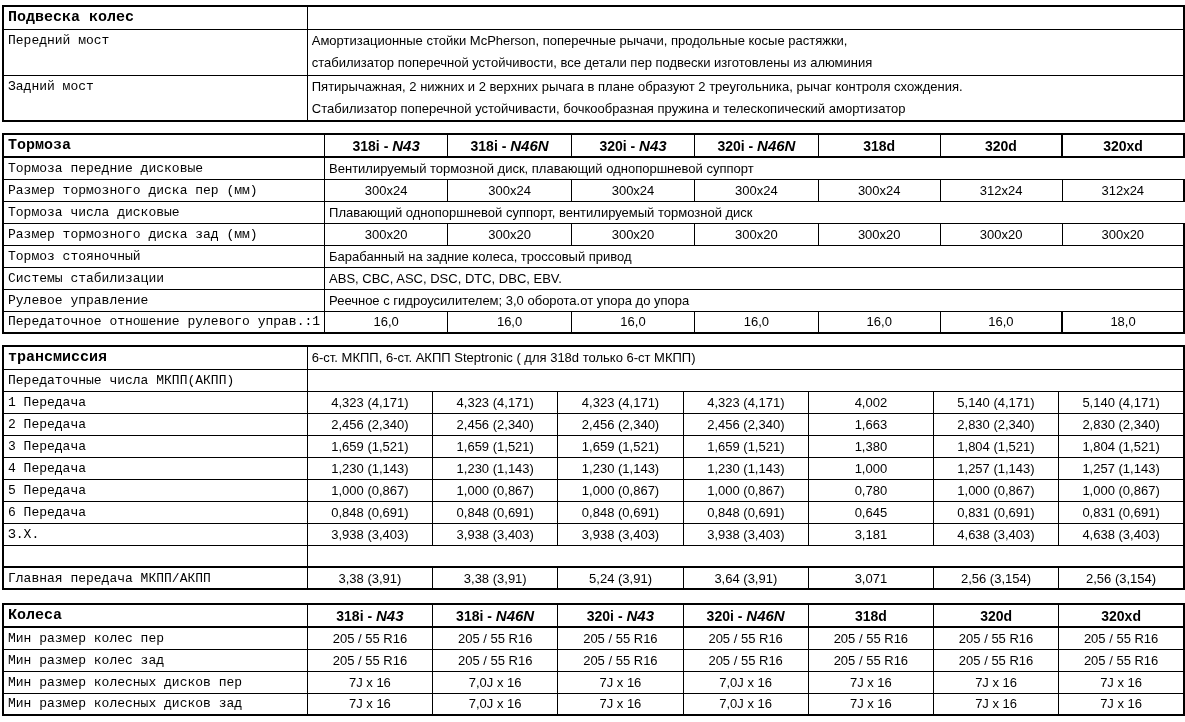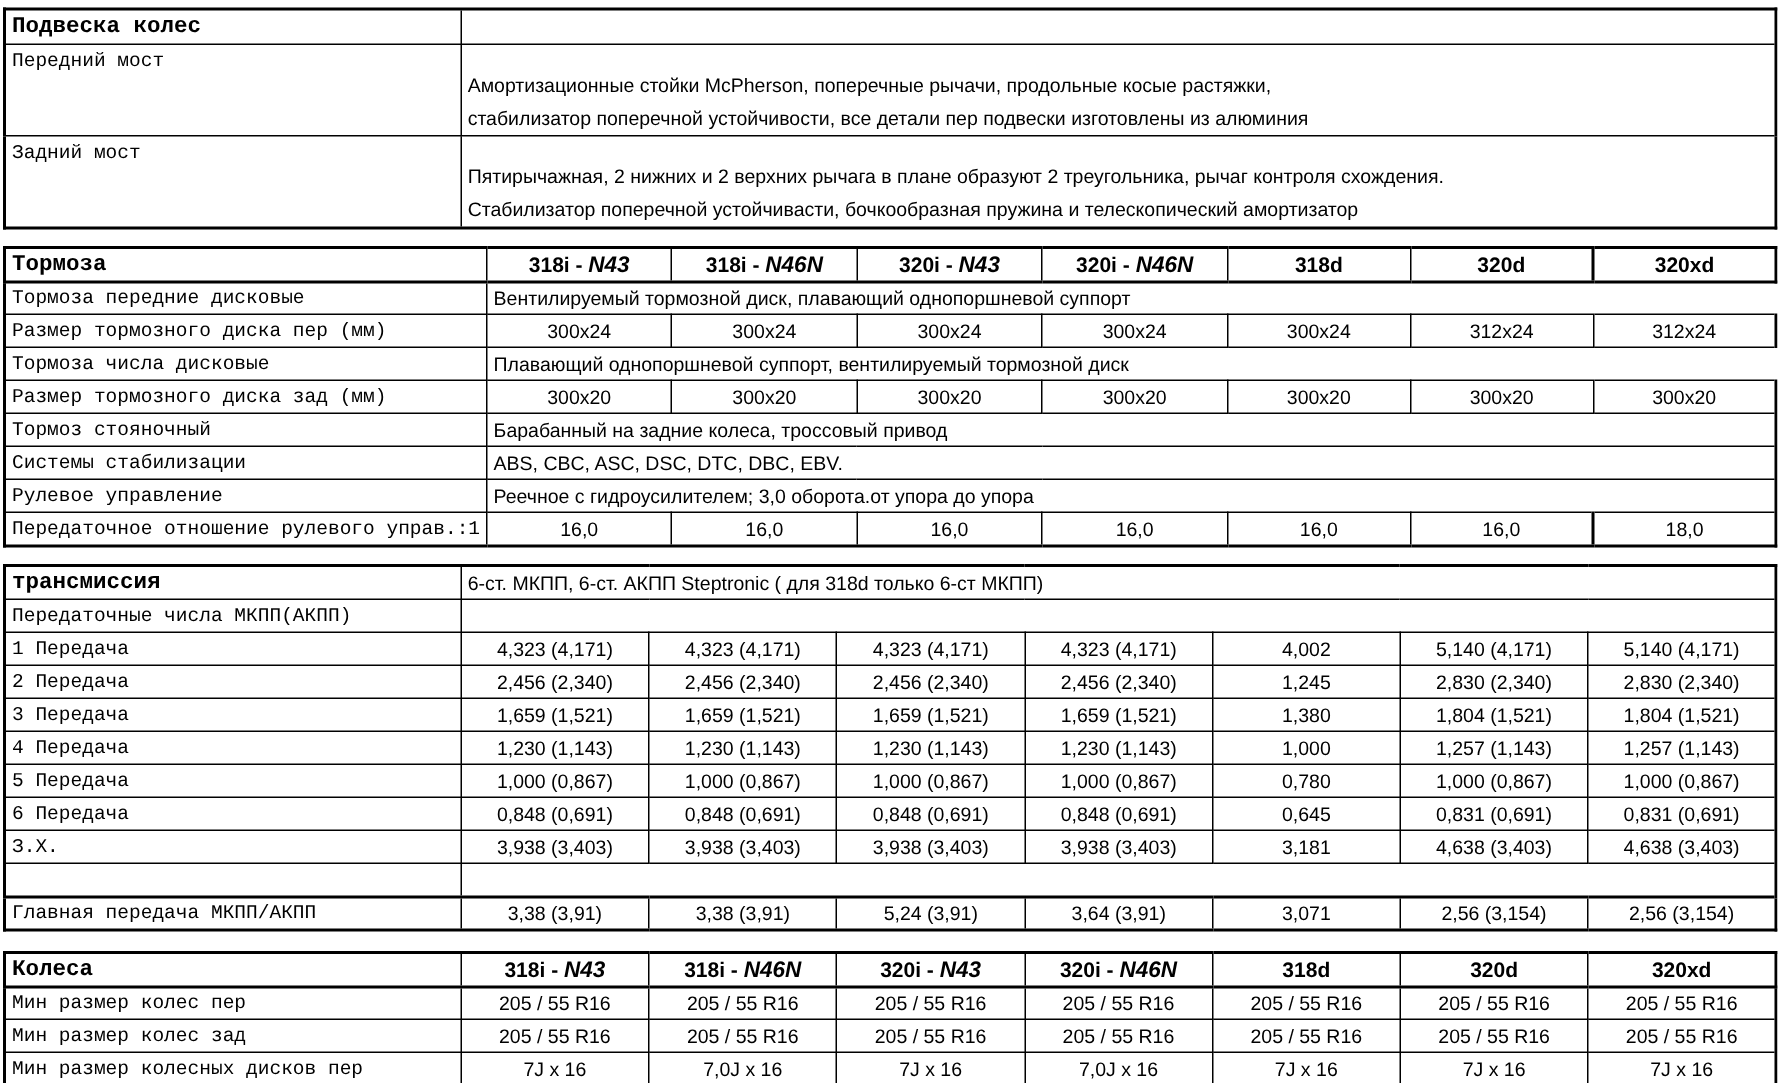--- a/index.html
+++ b/index.html
@@ -35,21 +35,21 @@
   .val { text-align: center; }
 
   .title-cell { font-weight: bold; font-size: 15px; }
   .model-cell { font-weight: bold; font-size: 14px; }
   .engine-code { font-style: italic; font-size: 15px; font-weight: bold; }
 
   .multiline {
     white-space: pre-line;
     height: 46px;
     line-height: 22px;
-    padding-top: 16px; padding-bottom: 0;
+    padding-top: 0; padding-bottom: 0;
   }
   .toplbl { vertical-align: top; line-height: 22px; padding-top: 0; }
 
   
   tr:first-child td { border-top-width: 2px; }
   tr:last-child  td { border-bottom-width: 2px; }
   td:first-child    { border-left-width: 2px; font-family: Liberation Mono, monospace; }
   td:last-child     { border-right-width: 2px; }
 
   
@@ -191,21 +191,21 @@
         <td class="val">4,002</td>
         <td class="val">5,140 (4,171)</td>
         <td class="val">5,140 (4,171)</td>
       </tr>
       <tr>
         <td class="lbl">2 Передача</td>
         <td class="val">2,456  (2,340)</td>
         <td class="val">2,456  (2,340)</td>
         <td class="val">2,456  (2,340)</td>
         <td class="val">2,456  (2,340)</td>
-        <td class="val">1,245</td>
+        <td class="val">1,663</td>
         <td class="val">2,830 (2,340)</td>
         <td class="val">2,830 (2,340)</td>
       </tr>
       <tr>
         <td class="lbl">3 Передача</td>
         <td class="val">1,659  (1,521)</td>
         <td class="val">1,659  (1,521)</td>
         <td class="val">1,659  (1,521)</td>
         <td class="val">1,659  (1,521)</td>
         <td class="val">1,380</td>

